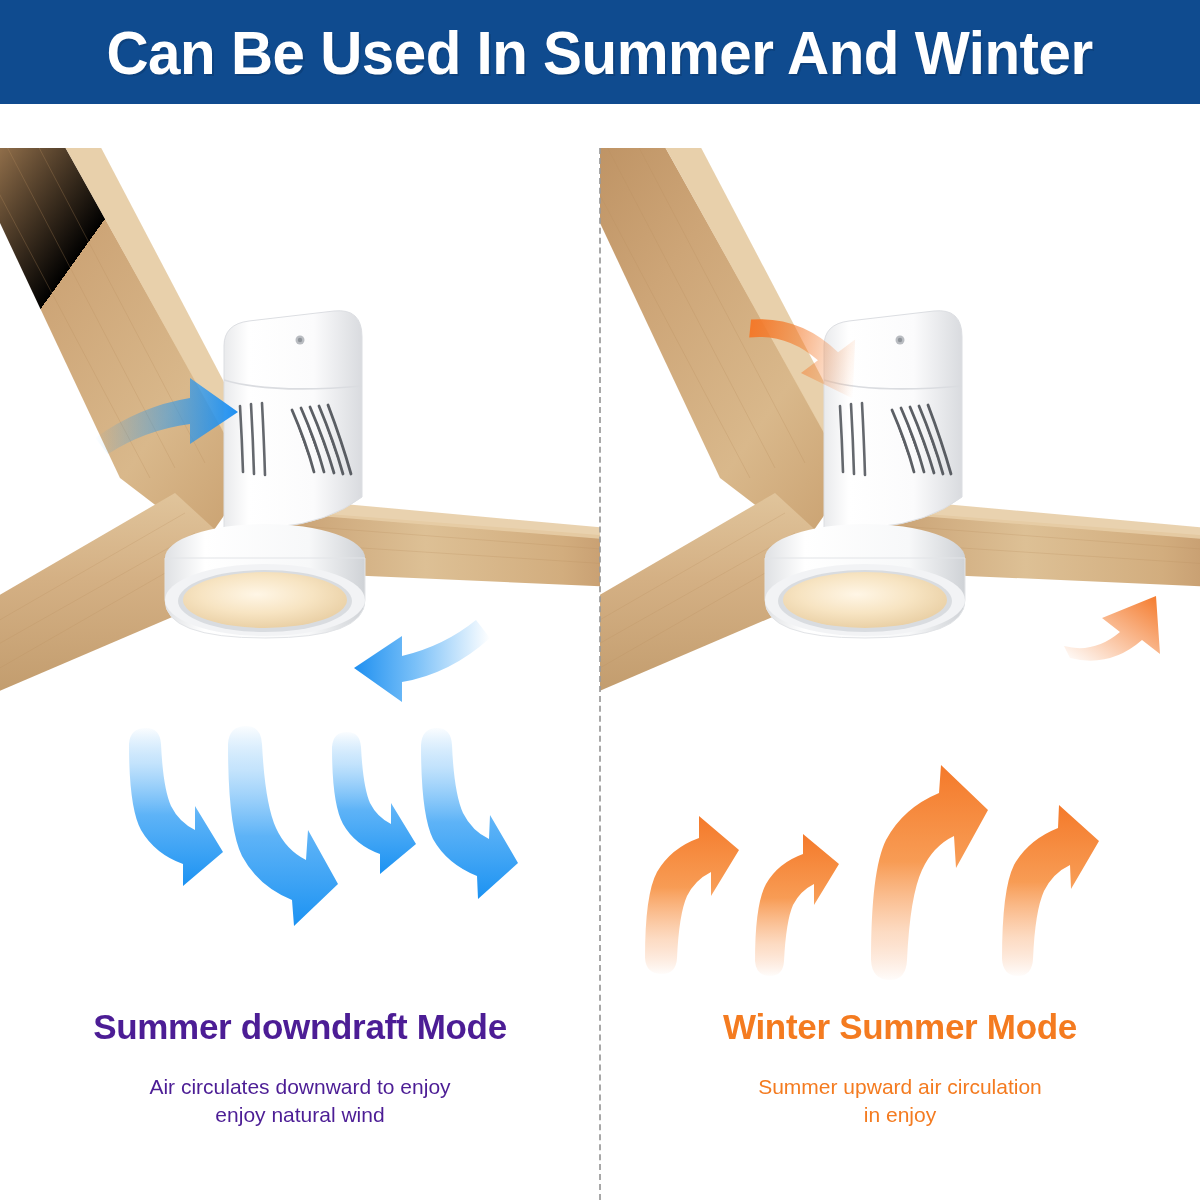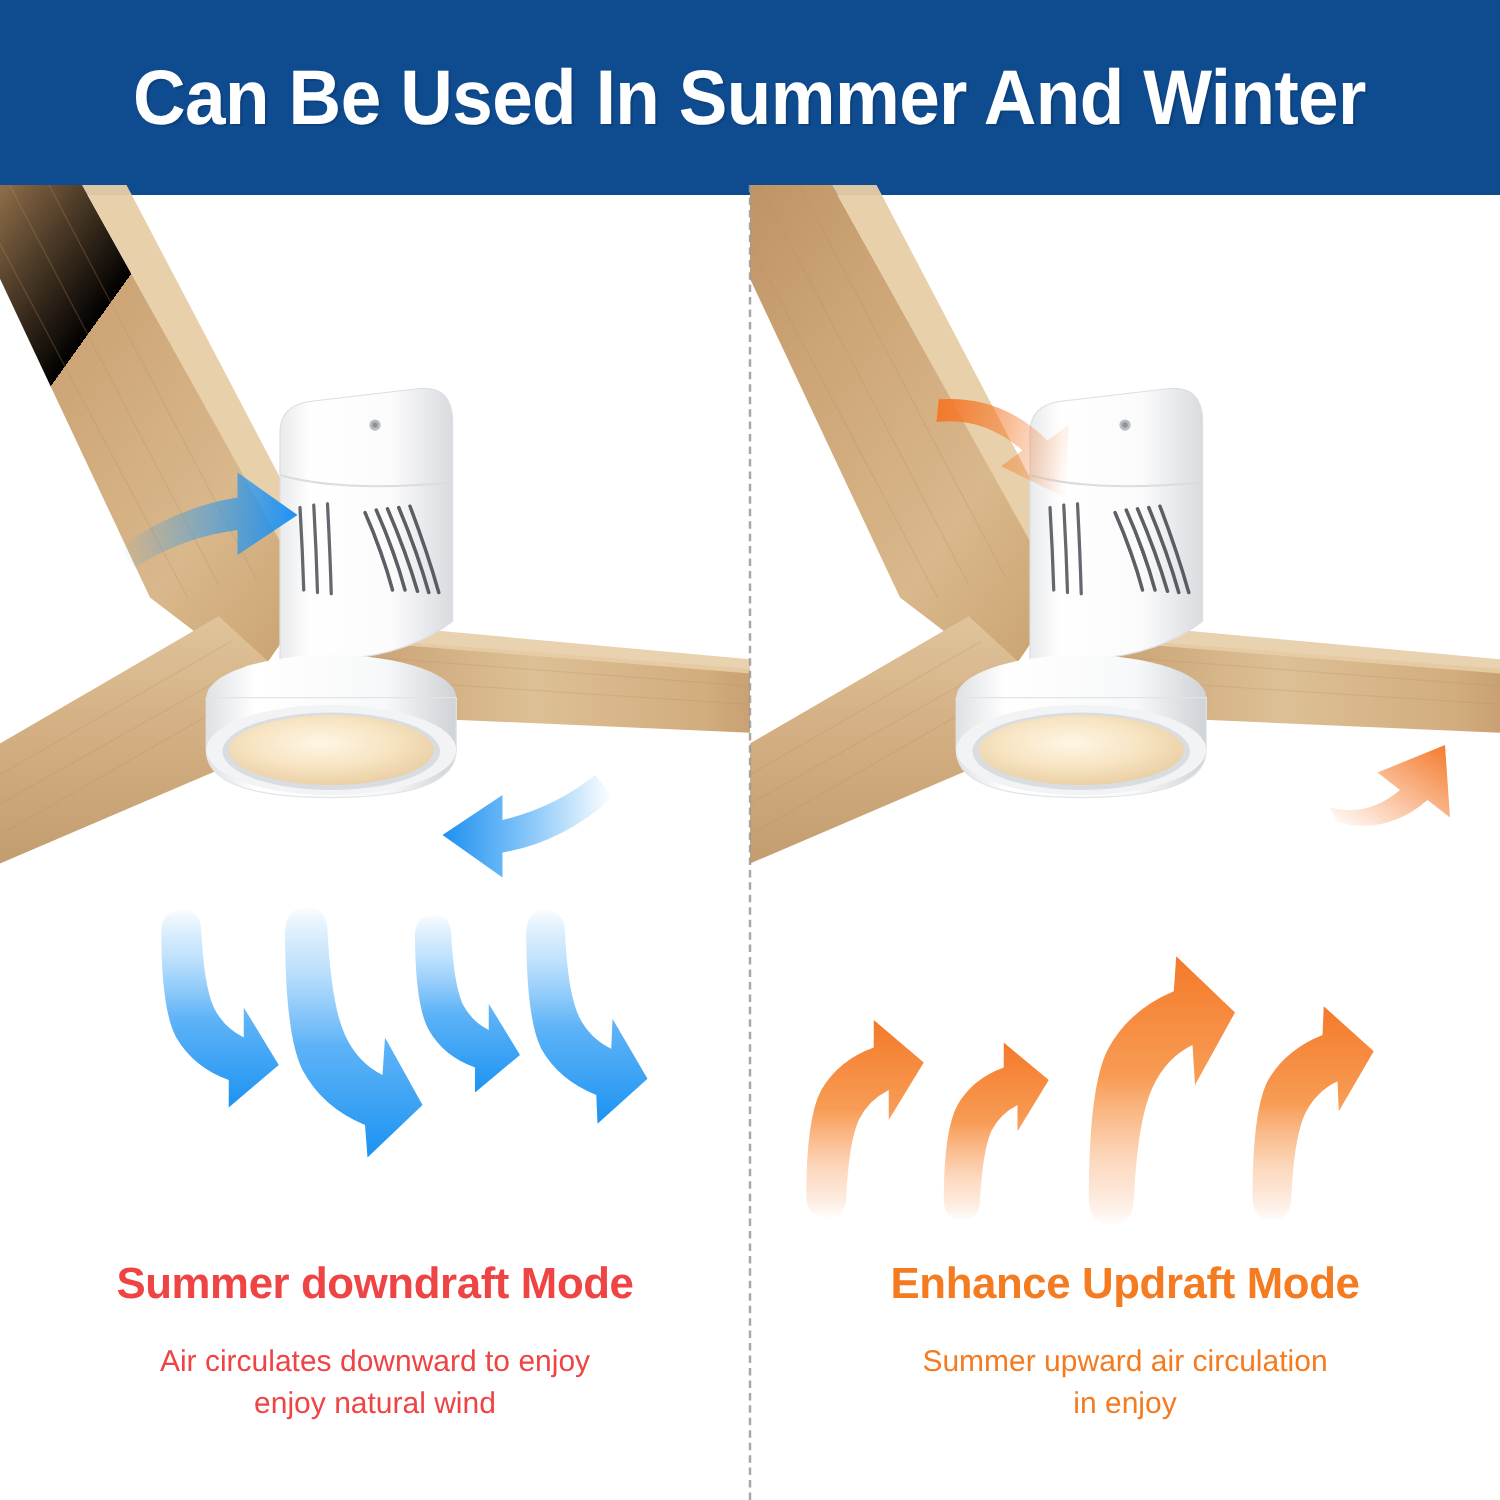--- a/index.html
+++ b/index.html
@@ -7,21 +7,21 @@
   html, body {
     width:1200px; height:1200px;
     background:#ffffff;
     font-family:"Liberation Sans", sans-serif;
     overflow:hidden;
   }
   .page { position:relative; width:1200px; height:1200px; background:#fff; }
 
   
   .header {
-    position:absolute; left:0; top:0; width:1200px; height:156px;
+    position:absolute; left:0; top:0; width:1200px; height:104px;
     background:#0f4b8f;
     display:flex; align-items:center; justify-content:center;
   }
   .header-title {
     color:#ffffff;
     font-family:"Liberation Sans Narrow","Liberation Sans", sans-serif;
     font-size:62px;
     font-weight:bold;
     letter-spacing:-0.5px;
     transform:scaleX(0.94);
@@ -67,25 +67,25 @@
     font-family:"Liberation Sans Narrow","Liberation Sans", sans-serif;
     font-size:35px;
     font-weight:bold;
     letter-spacing:-0.3px;
     line-height:1.1;
     white-space:nowrap;
   }
   .caption-desc {
     margin-top:26px;
     font-family:"Liberation Sans Narrow","Liberation Sans", sans-serif;
-    font-size:24px;
+    font-size:21px;
     font-weight:normal;
     line-height:1.38;
   }
-  .c-blue   { color:#ef4444; }
+  .c-blue   { color:#4c1d95; }
   .c-orange { color:#f47b20; }
 </style>
 </head>
 <body>
 
 <div class="page">
 
   <div class="header">
     <div class="header-title">Can Be Used In Summer And Winter</div>
   </div>
@@ -354,21 +354,21 @@
                      q -25 9 -37 30 q -11 20 -11 77 q 1 15 15 15 Z"></path>
             <path d="M 290 262 q 16 0 17 -20 q 3 -64 15 -90 q 11 -24 32 -34 l 2 32 l 32 -58 l -47 -45 l -2 28
                      q -36 15 -53 47 q -15 30 -15 120 q 1 20 19 20 Z"></path>
             <path d="M 418 258 q 14 0 15 -17 q 2 -48 11 -68 q 9 -18 26 -26 l 1 24 l 28 -48 l -40 -36 l -1 23
                      q -30 12 -44 37 q -12 24 -12 94 q 1 17 16 17 Z"></path>
           </g>
         </svg>
       </div>
 
       <div class="caption">
-        <div class="caption-title c-orange">Enhance Updraft Mode</div>
+        <div class="caption-title c-orange">Winter Summer Mode</div>
         <div class="caption-desc c-orange">
           <div>Summer upward air circulation</div>
           <div>in enjoy</div>
         </div>
       </div>
     </div>
   </div>
 
   <div class="divider"></div>
 </div>

